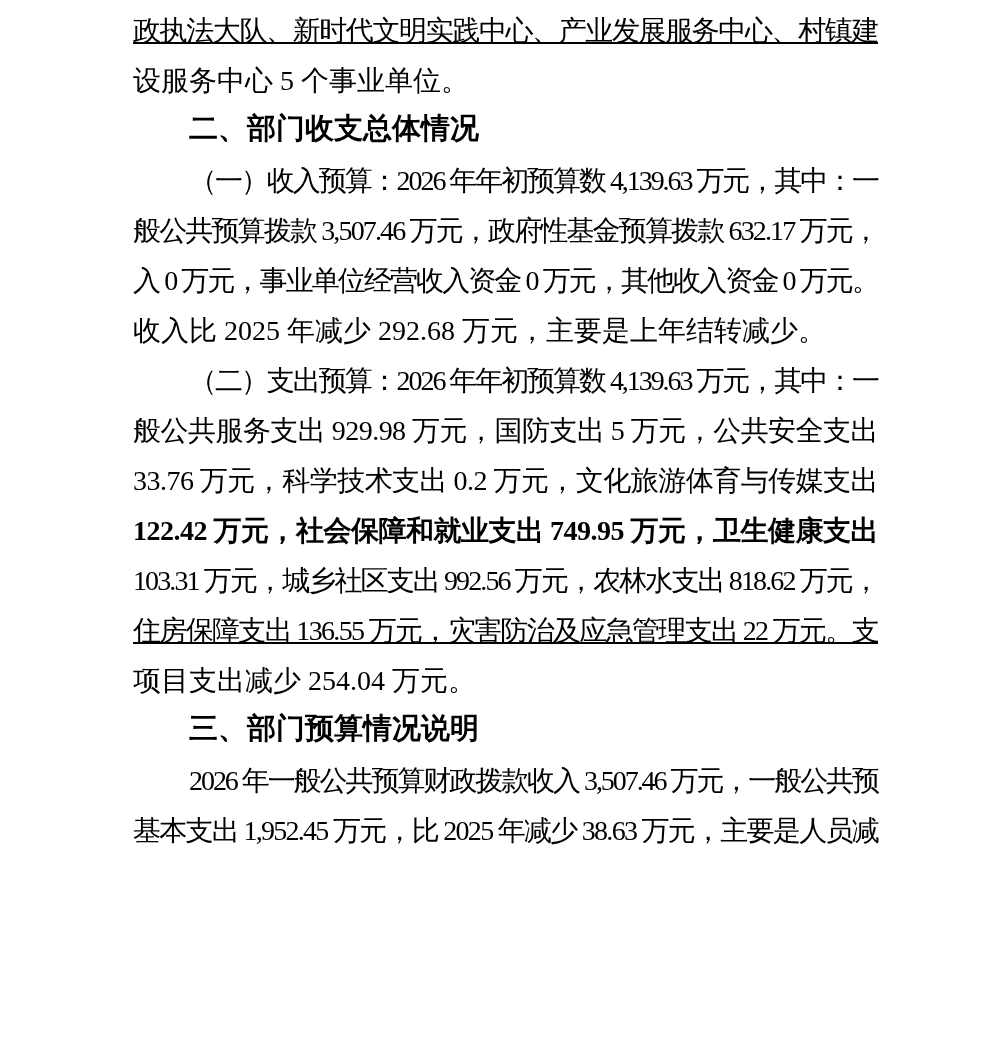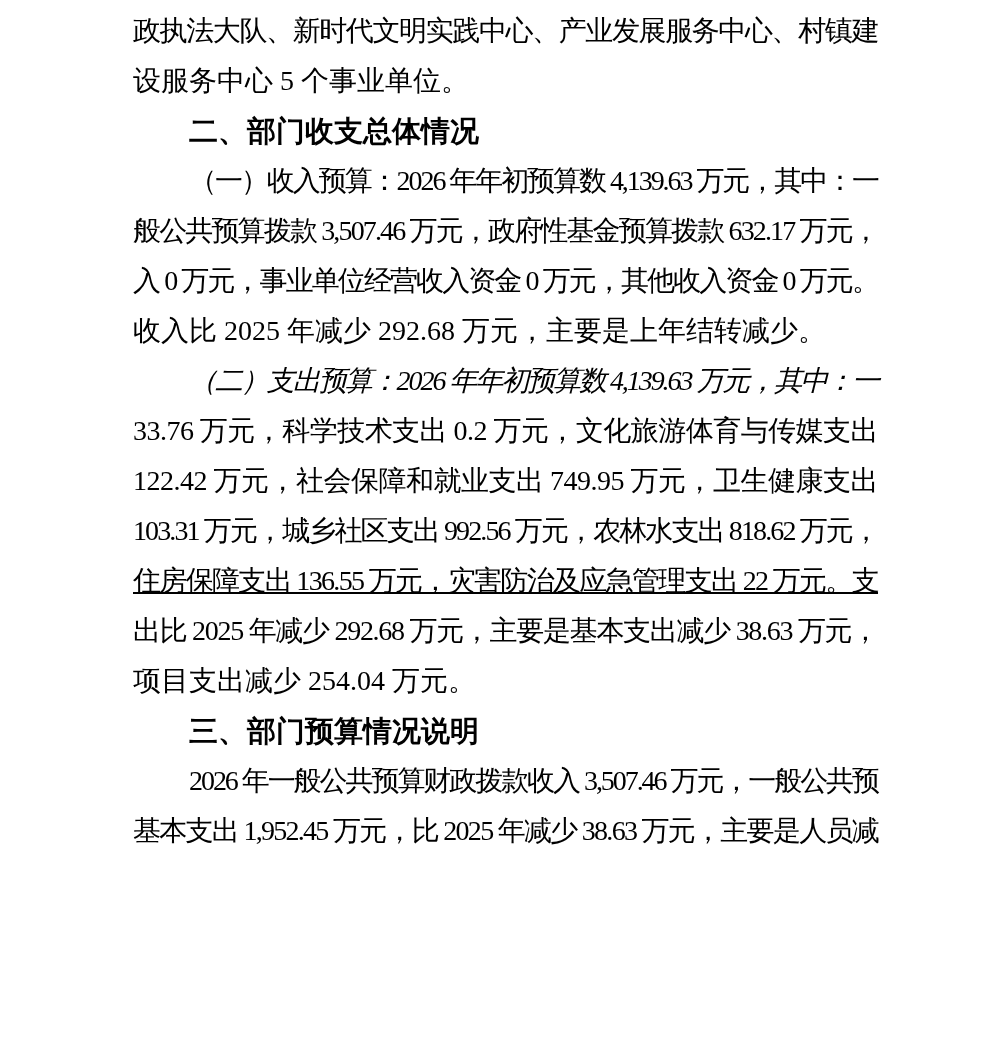--- a/index.html
+++ b/index.html
@@ -23,39 +23,39 @@
     color: #000000;
     white-space: nowrap;
     overflow: visible;
   }
   .line > span {
     display: inline-block;
     white-space: nowrap;
   }
   .indent > span { margin-left: 56px; }
   .heading {
-    font-family: Liberation Sans, sans-serif;
+    font-family: Liberation Mono, monospace;
     font-weight: 700;
     font-size: 29px;
   }
 </style>
 </head>
 <body>
 
 <div class="page">
-  <div class="line"><span style="letter-spacing: -1.39286px;">政执法大队、新时代文明实践中心、产业发展服务中心、村镇建</span></div>
+  <div class="line"><span style="letter-spacing: -1.39286px; text-decoration: underline;">政执法大队、新时代文明实践中心、产业发展服务中心、村镇建</span></div>
   <div class="line"><span>设服务中心 5 个事业单位。</span></div>
   <div class="line heading indent"><span>二、部门收支总体情况</span></div>
   <div class="line indent"><span style="letter-spacing: -2.05556px;">（一）收入预算：2026 年年初预算数 4,139.63 万元，其中：一</span></div>
   <div class="line"><span style="letter-spacing: -1.85px;">般公共预算拨款 3,507.46 万元，政府性基金预算拨款 632.17 万元，</span></div>
   <div class="line"><span style="letter-spacing: -1.91429px;">入 0 万元，事业单位经营收入资金 0 万元，其他收入资金 0 万元。</span></div>
   <div class="line"><span>收入比 2025 年减少 292.68 万元，主要是上年结转减少。</span></div>
-  <div class="line indent"><span style="letter-spacing: -2.05556px; font-style: italic;">（二）支出预算：2026 年年初预算数 4,139.63 万元，其中：一</span></div>
+  <div class="line indent"><span style="letter-spacing: -2.05556px;">（二）支出预算：2026 年年初预算数 4,139.63 万元，其中：一</span></div>
+  <div class="line"><span style="letter-spacing: -0.529412px;">般公共服务支出 929.98 万元，国防支出 5 万元，公共安全支出</span></div>
   <div class="line"><span style="letter-spacing: -0.529412px;">33.76 万元，科学技术支出 0.2 万元，文化旅游体育与传媒支出</span></div>
-  <div class="line"><span style="letter-spacing: -0.5px;">122.42 万元，社会保障和就业支出 749.95 万元，卫生健康支出</span></div>
+  <div class="line"><span style="letter-spacing: -0.5px; font-weight: bold;">122.42 万元，社会保障和就业支出 749.95 万元，卫生健康支出</span></div>
   <div class="line"><span style="letter-spacing: -1.88372px;">103.31 万元，城乡社区支出 992.56 万元，农林水支出 818.62 万元，</span></div>
   <div class="line"><span style="letter-spacing: -1.66667px; text-decoration: underline;">住房保障支出 136.55 万元，灾害防治及应急管理支出 22 万元。支</span></div>
-  <div class="line"><span style="letter-spacing: -1.29268px;">出比 2025 年减少 292.68 万元，主要是基本支出减少 38.63 万元，</span></div>
   <div class="line"><span>项目支出减少 254.04 万元。</span></div>
   <div class="line heading indent"><span>三、部门预算情况说明</span></div>
   <div class="line indent"><span style="letter-spacing: -2.05556px;">2026 年一般公共预算财政拨款收入 3,507.46 万元，一般公共预</span></div>
   <div class="line"><span style="letter-spacing: -1.72093px; text-align: right;">基本支出 1,952.45 万元，比 2025 年减少 38.63 万元，主要是人员减</span></div>
 </div>
 
 </body></html>

